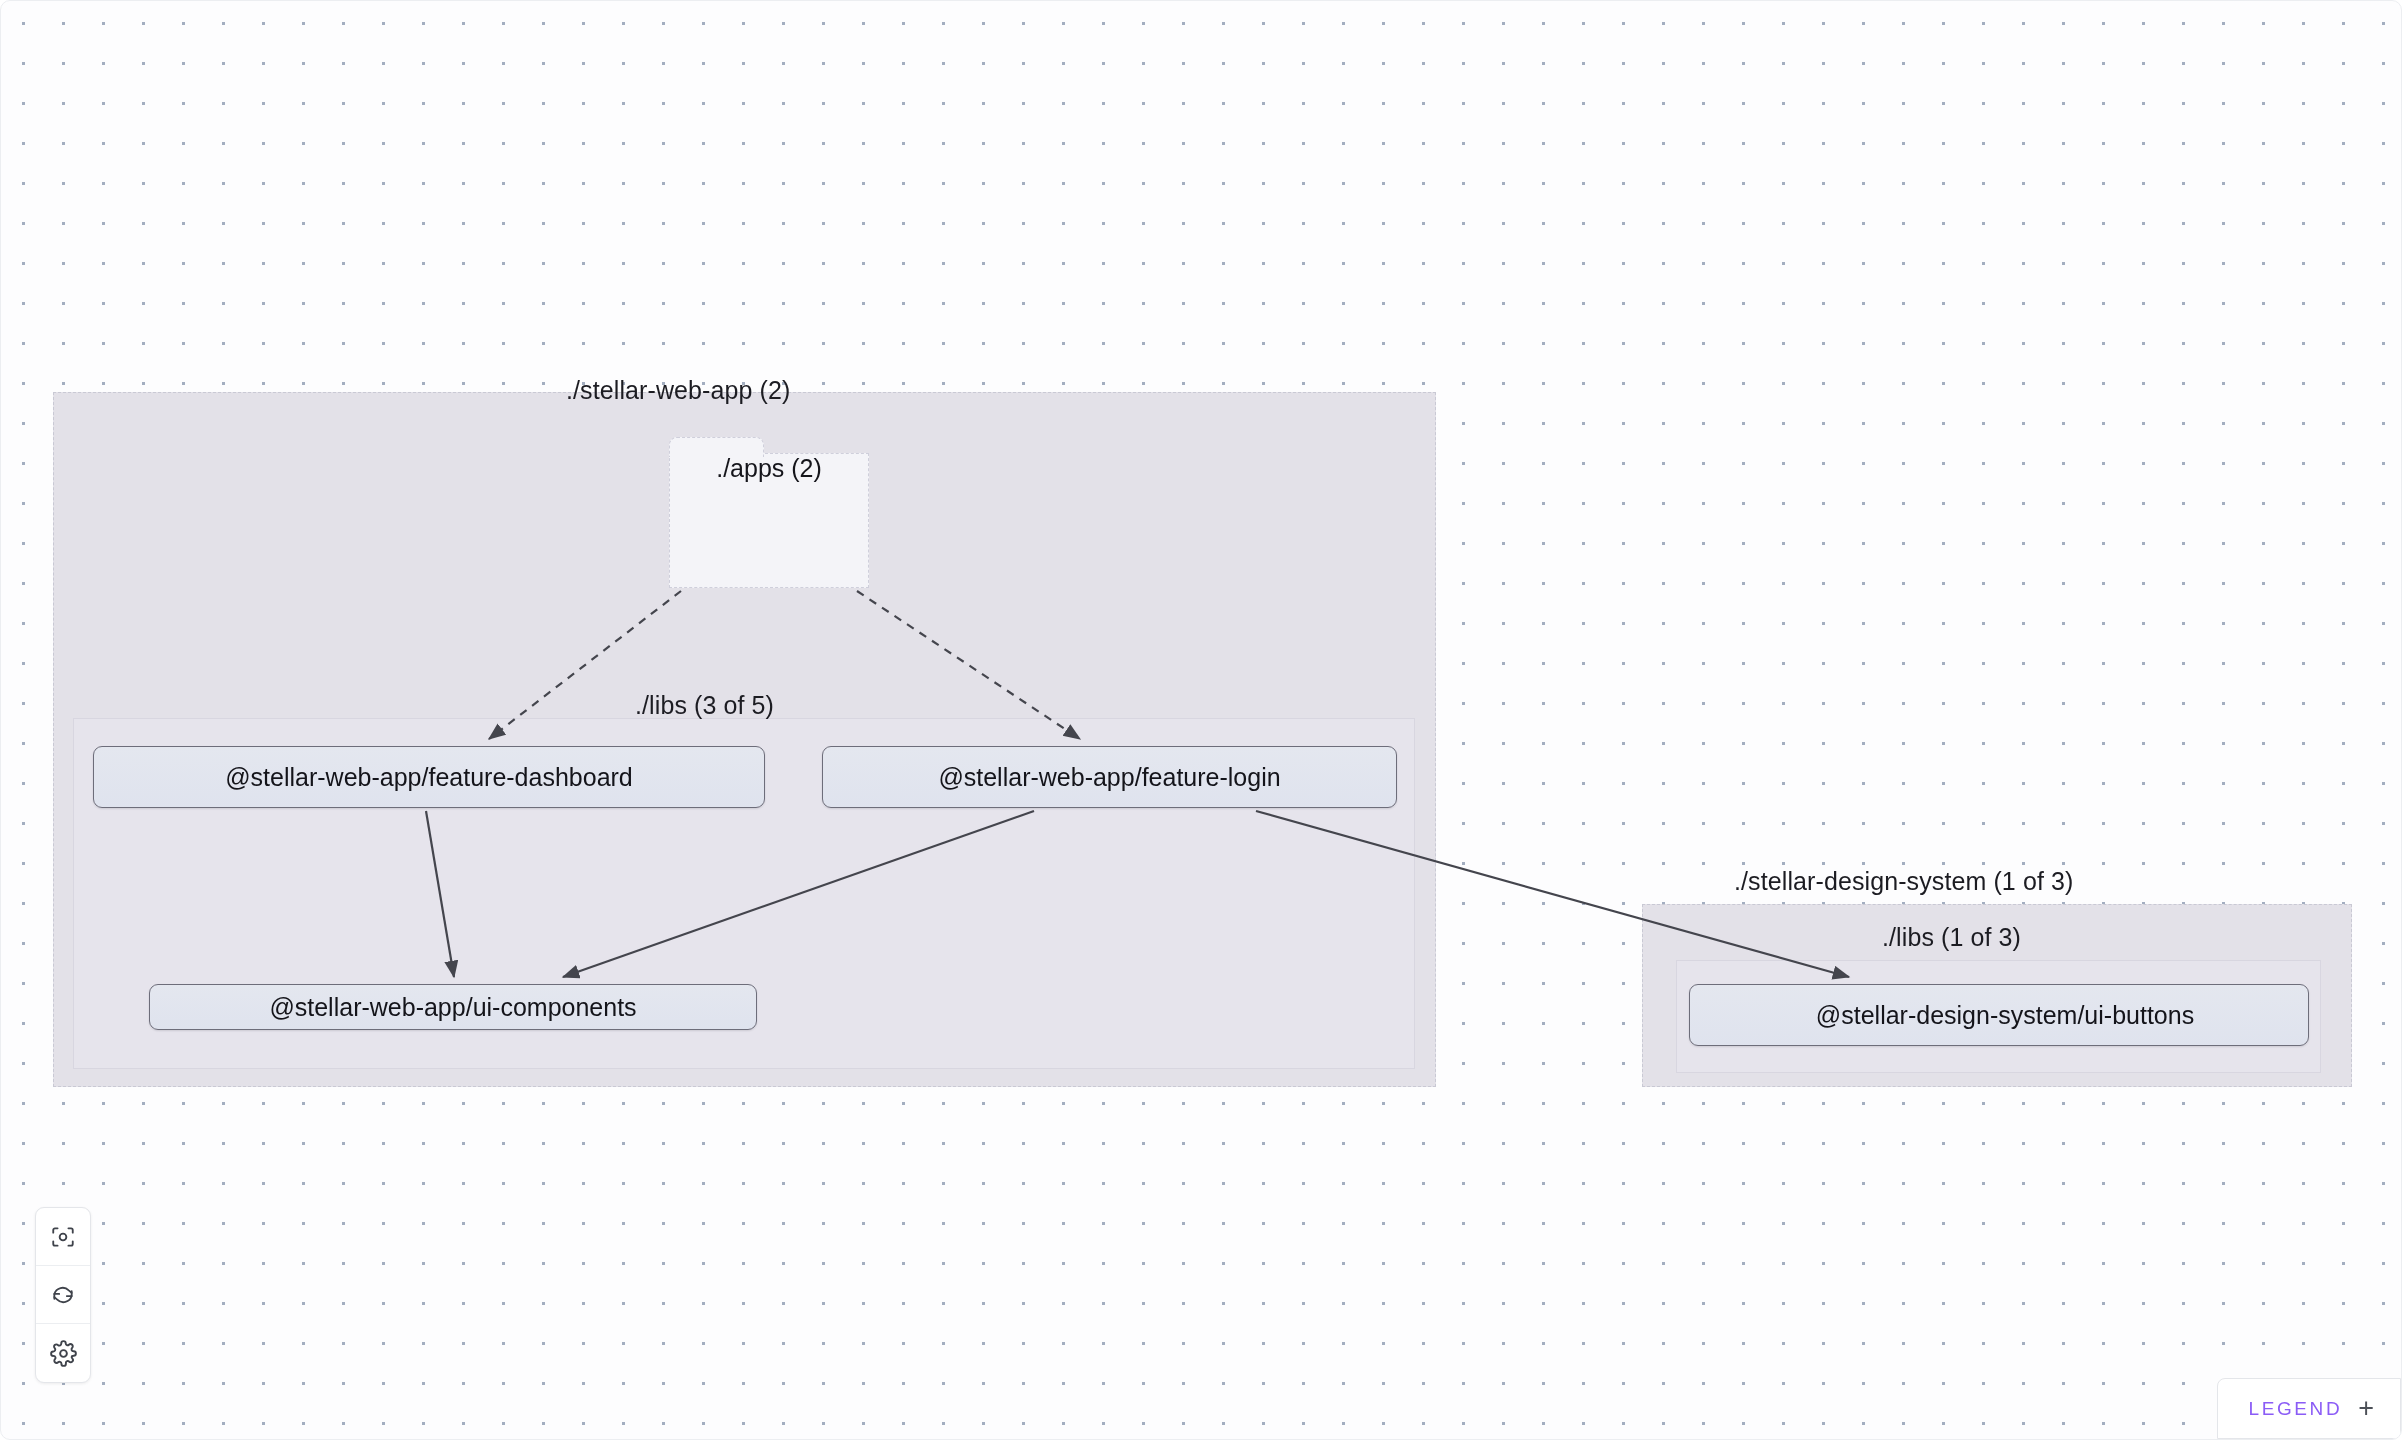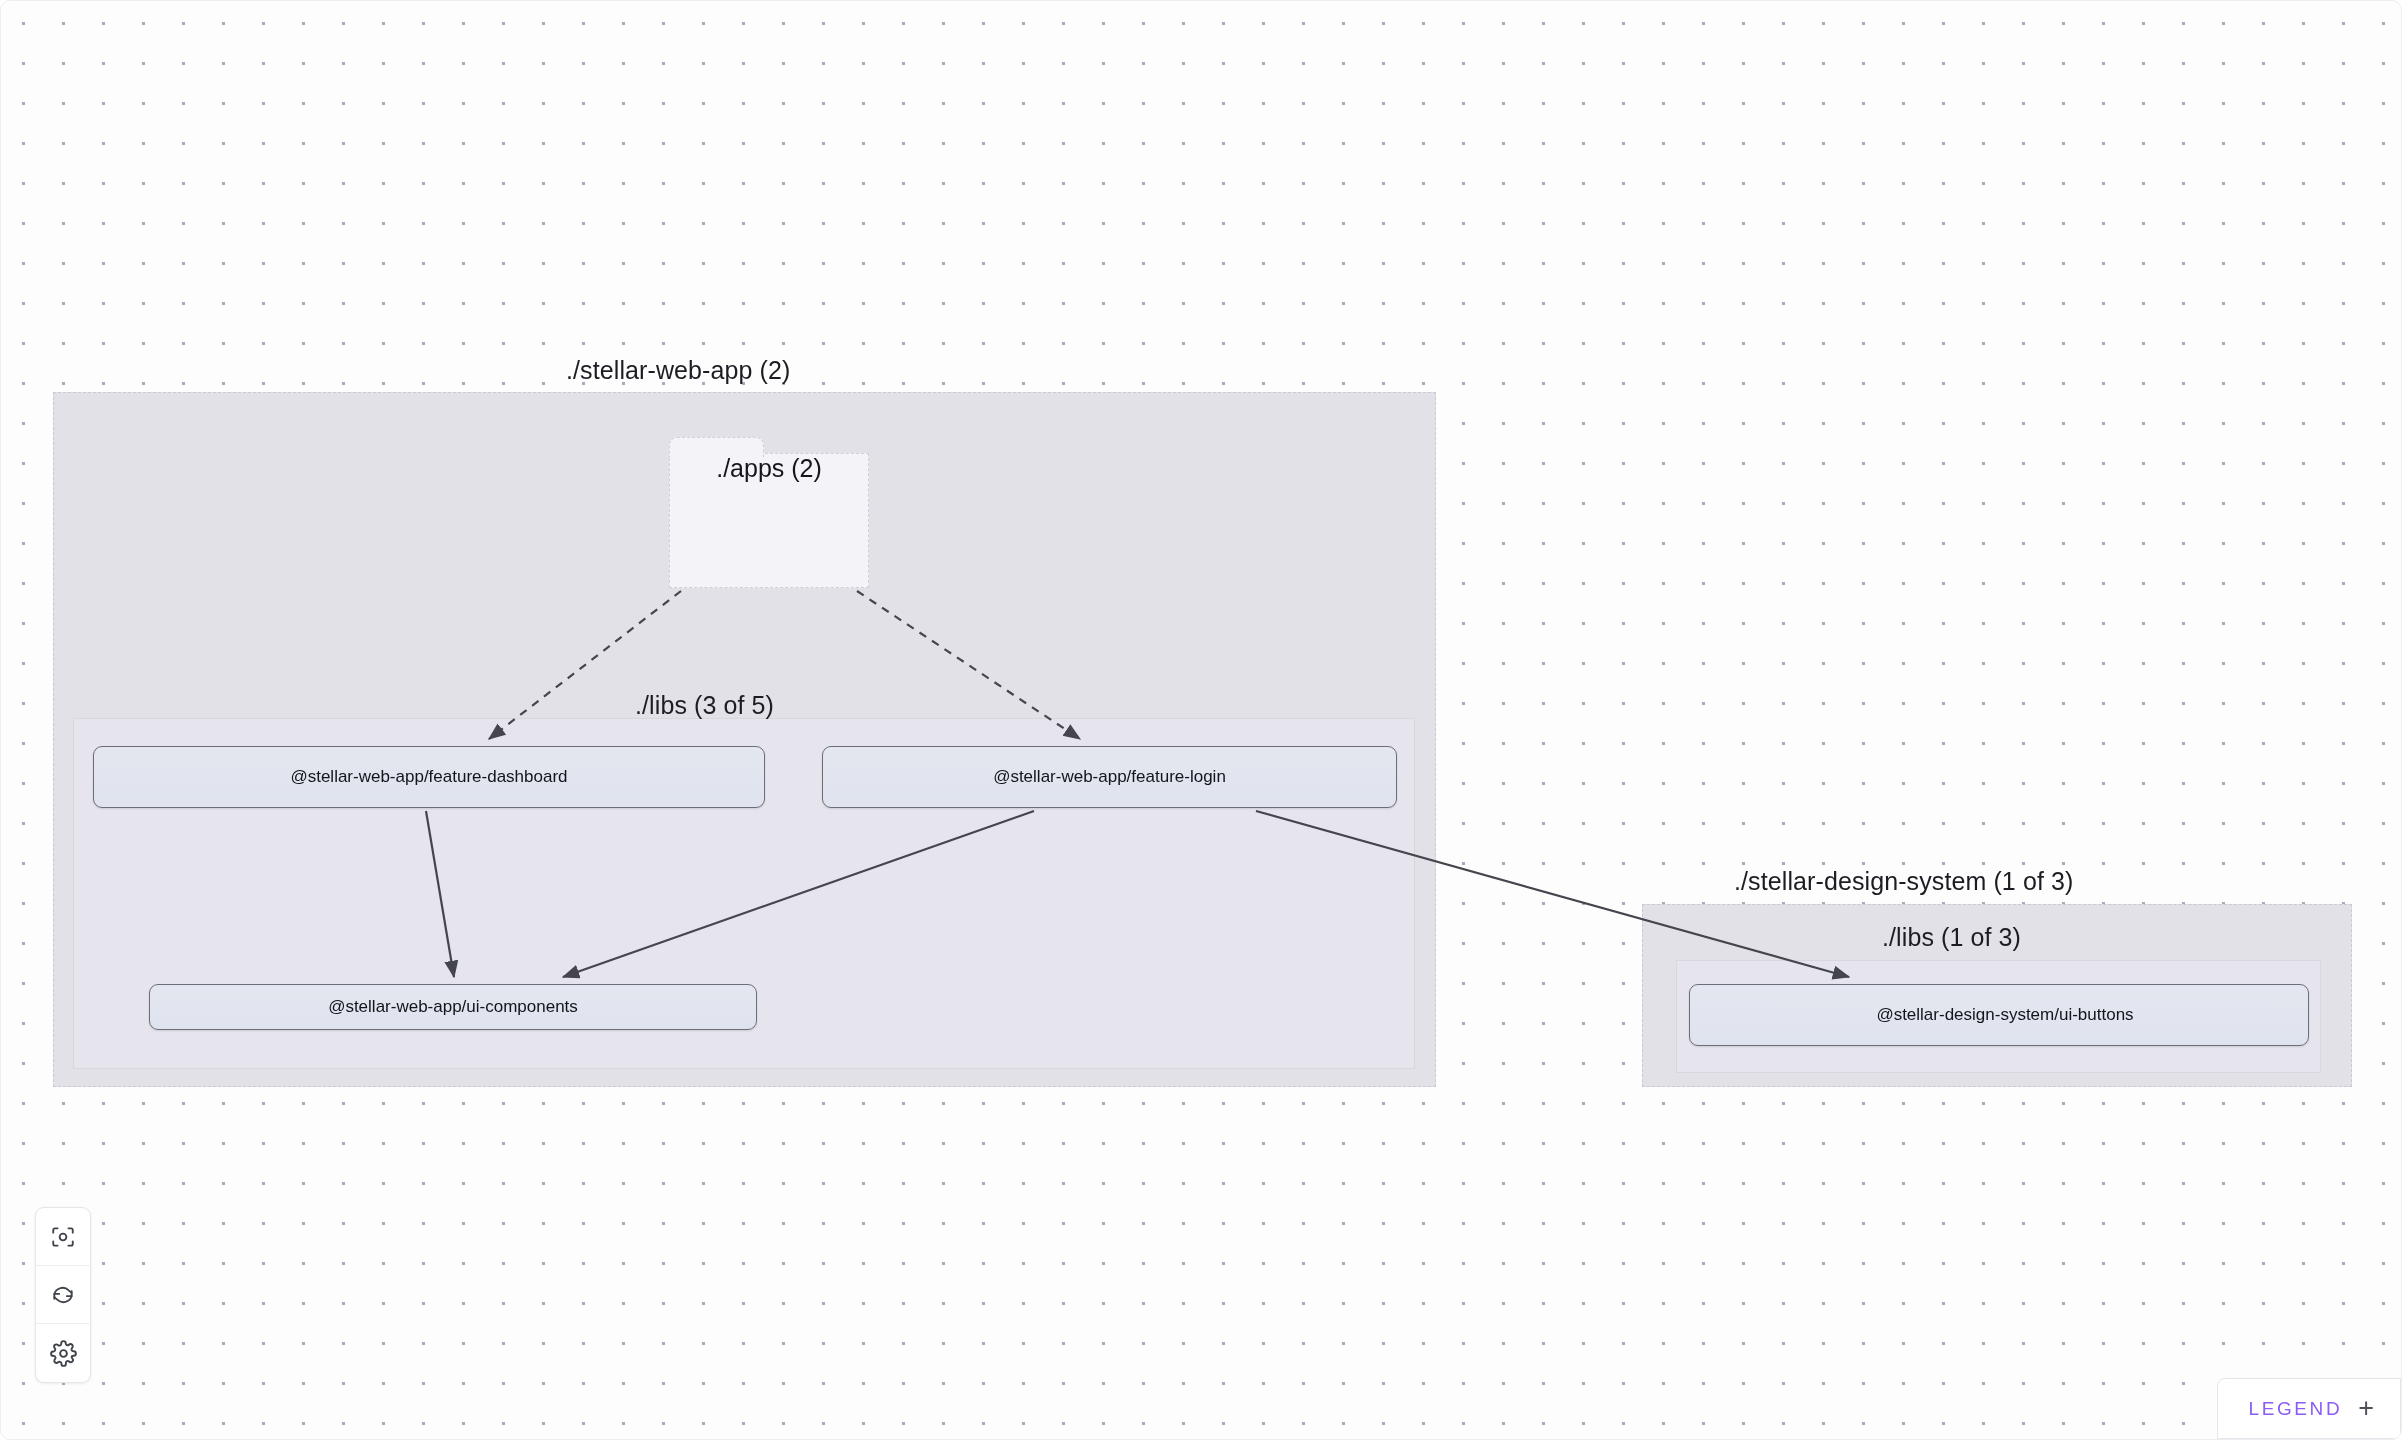--- a/index.html
+++ b/index.html
@@ -98,21 +98,21 @@
   
   .node-box {
     position: absolute;
     z-index: 8;
     display: flex;
     align-items: center;
     justify-content: center;
     background: linear-gradient(180deg, #e4e7ef 0%, #dfe3ee 100%);
     border: 1px solid #6d6d7a;
     border-radius: 9px;
-    font-size: 17px;
+    font-size: 25px;
     color: #14141a;
     white-space: nowrap;
     box-shadow: 0 1px 2px rgba(20,20,30,0.12);
     cursor: pointer;
   }
 
   
   #tool-panel {
     position: absolute;
     left: 34px;
@@ -164,21 +164,21 @@
     line-height: 1;
     font-weight: 300;
   }
 </style>
 </head>
 <body>
 
 <div id="graph-canvas">
 
   <div class="group-box" style="left:52px; top:391px; width:1383px; height:695px;"></div>
-  <div class="group-label" style="left:565px; top:355px;text-align:center;">./stellar-web-app (2)</div>
+  <div class="group-label" style="left:565px; top:375px;text-align:center;">./stellar-web-app (2)</div>
 
   <div class="subgroup-box" style="left:72px; top:717px; width:1342px; height:351px;"></div>
   <div class="group-label" style="left:634px; top:690px;">./libs (3 of 5)</div>
 
   <div class="group-box" style="left:1641px; top:903px; width:710px; height:183px;"></div>
   <div class="group-label" style="left:1733px; top:866px;">./stellar-design-system (1 of 3)</div>
 
   <div class="subgroup-box" style="left:1675px; top:959px; width:645px; height:113px;"></div>
   <div class="group-label" style="left:1881px; top:922px;">./libs (1 of 3)</div>
 

